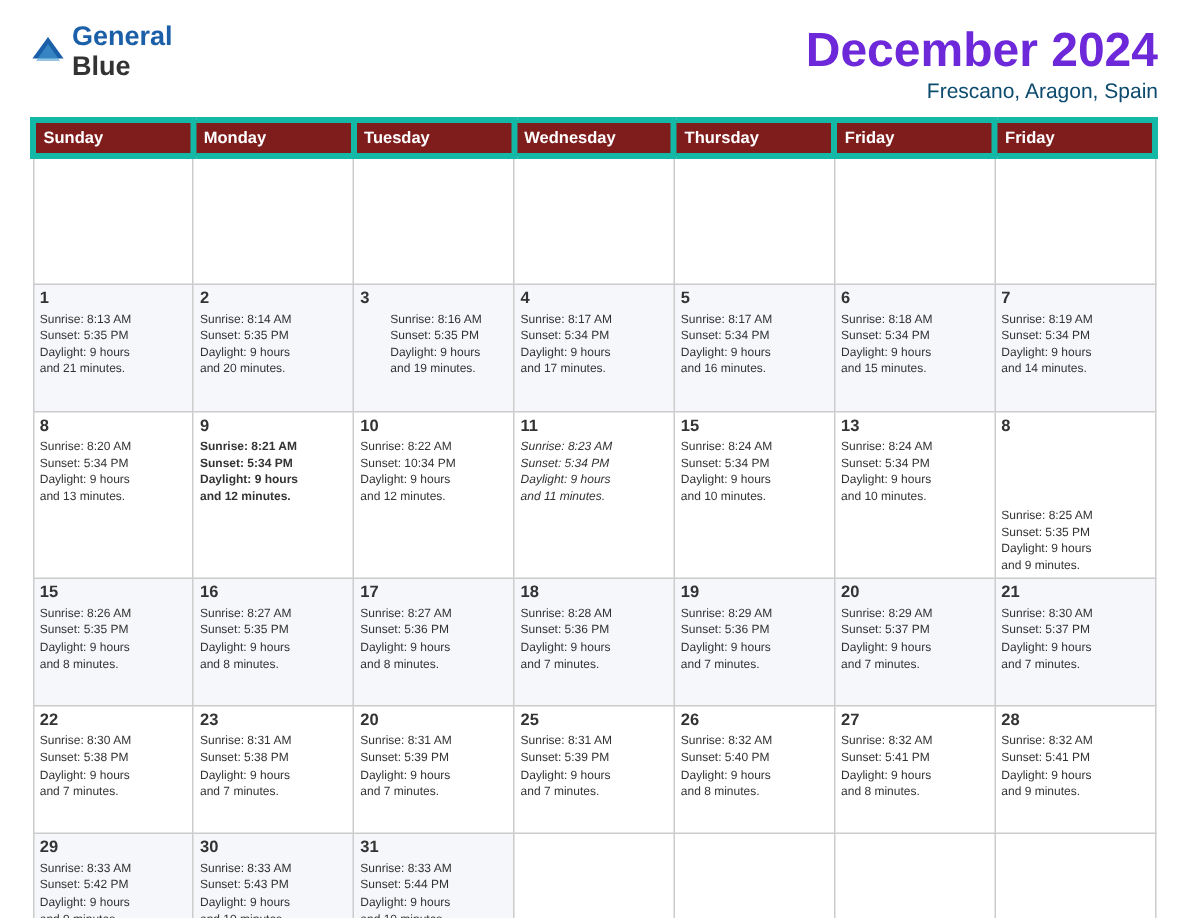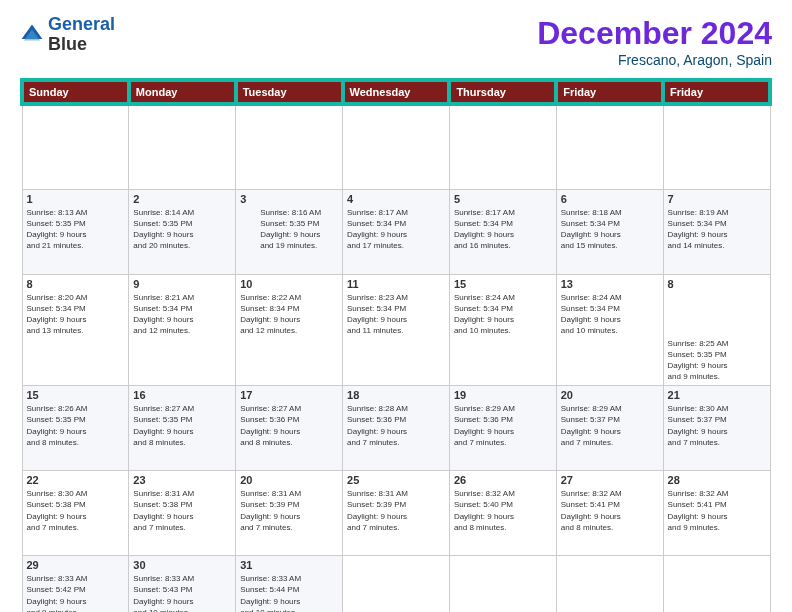--- a/index.html
+++ b/index.html
@@ -193,35 +193,35 @@
         <tr>
           <td>
             <span class="day-num">8</span>
             <div class="day-info" style="white-space: pre-line;">Sunrise: 8:20 AM
 Sunset: 5:34 PM
 Daylight: 9 hours
 and 13 minutes.</div>
           </td>
           <td>
             <span class="day-num">9</span>
-            <div class="day-info" style="white-space: pre-line;">Sunrise: 8:21 AM
+            <div class="day-info" style="white-space: pre-line; font-weight: bold;">Sunrise: 8:21 AM
 Sunset: 5:34 PM
 Daylight: 9 hours
 and 12 minutes.</div>
           </td>
           <td>
             <span class="day-num">10</span>
             <div class="day-info" style="white-space: pre-line;">Sunrise: 8:22 AM
-Sunset: 8:34 PM
+Sunset: 10:34 PM
 Daylight: 9 hours
 and 12 minutes.</div>
           </td>
           <td>
             <span class="day-num">11</span>
-            <div class="day-info" style="white-space: pre-line;">Sunrise: 8:23 AM
+            <div class="day-info" style="white-space: pre-line; font-style: italic;">Sunrise: 8:23 AM
 Sunset: 5:34 PM
 Daylight: 9 hours
 and 11 minutes.</div>
           </td>
           <td>
             <span class="day-num">15</span>
             <div class="day-info" style="white-space: pre-line;">Sunrise: 8:24 AM
 Sunset: 5:34 PM
 Daylight: 9 hours
 and 10 minutes.</div>

